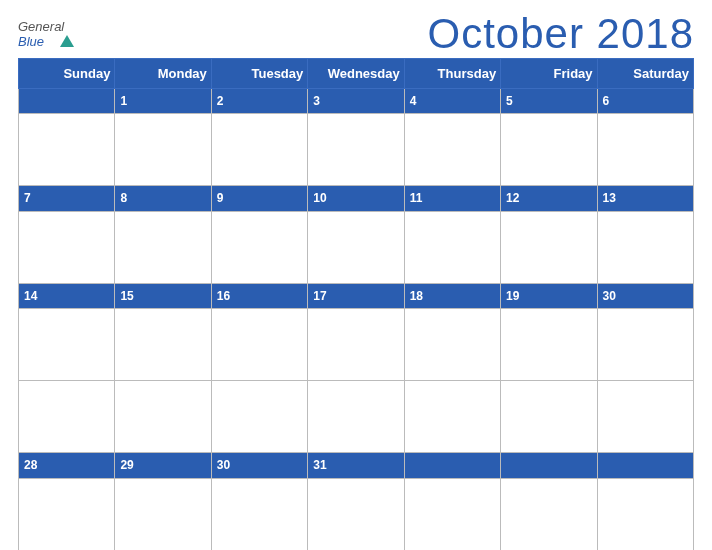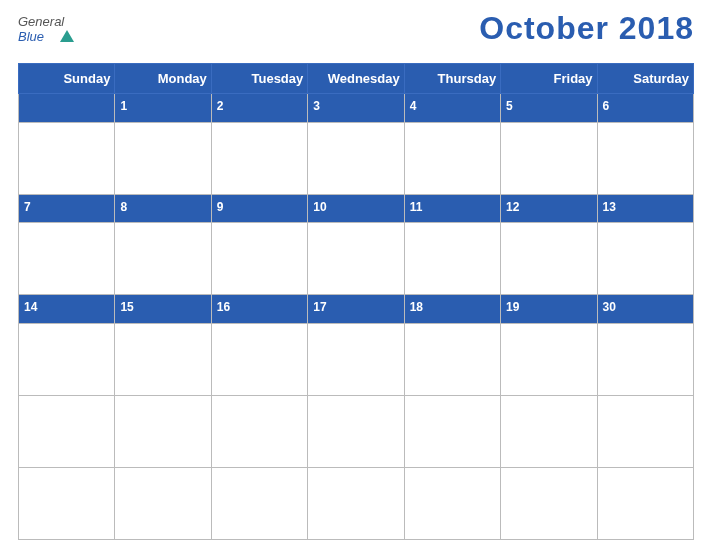--- a/index.html
+++ b/index.html
@@ -17,21 +17,21 @@
       height: 550px;
       display: flex;
       flex-direction: column;
       padding: 10px 18px 10px 18px;
     }
 
     .header {
       display: flex;
       justify-content: space-between;
       align-items: center;
-      margin-bottom: 16px;
+      margin-bottom: 0;
     }
 
     .logo {
       display: flex;
       flex-direction: column;
       align-items: flex-start;
     }
 
     .logo-general {
       font-size: 13px;
@@ -53,23 +53,23 @@
       height: 0;
       border-left: 7px solid transparent;
       border-right: 7px solid transparent;
       border-bottom: 12px solid #2a9d8f;
       display: inline-block;
       margin-left: 2px;
       margin-bottom: 1px;
     }
 
     .calendar-title {
-      font-size: 32px;
+      font-size: 42px;
       color: #2a5db0;
-      font-weight: 700;
+      font-weight: 400;
       letter-spacing: 1px;
     }
 
     .calendar {
       flex: 1;
       border: 1px solid #bbb;
       border-collapse: collapse;
       width: 100%;
       table-layout: fixed;
     }
@@ -248,20 +248,37 @@
         </tr>
         <tr>
           <td class="day-cell"></td>
           <td class="day-cell"></td>
           <td class="day-cell"></td>
           <td class="day-cell"></td>
           <td class="day-cell"></td>
           <td class="day-cell"></td>
           <td class="day-cell"></td>
         </tr>
+        <tr class="day-header-row">
+          <td>
+            <span class="day-num">28</span>
+          </td>
+          <td>
+            <span class="day-num">29</span>
+          </td>
+          <td>
+            <span class="day-num">30</span>
+          </td>
+          <td>
+            <span class="day-num">31</span>
+          </td>
+          <td></td>
+          <td></td>
+          <td></td>
+        </tr>
         <tr>
           <td class="day-cell"></td>
           <td class="day-cell"></td>
           <td class="day-cell"></td>
           <td class="day-cell"></td>
           <td class="empty-cell"></td>
           <td class="empty-cell"></td>
           <td class="empty-cell"></td>
         </tr>
       </tbody>

